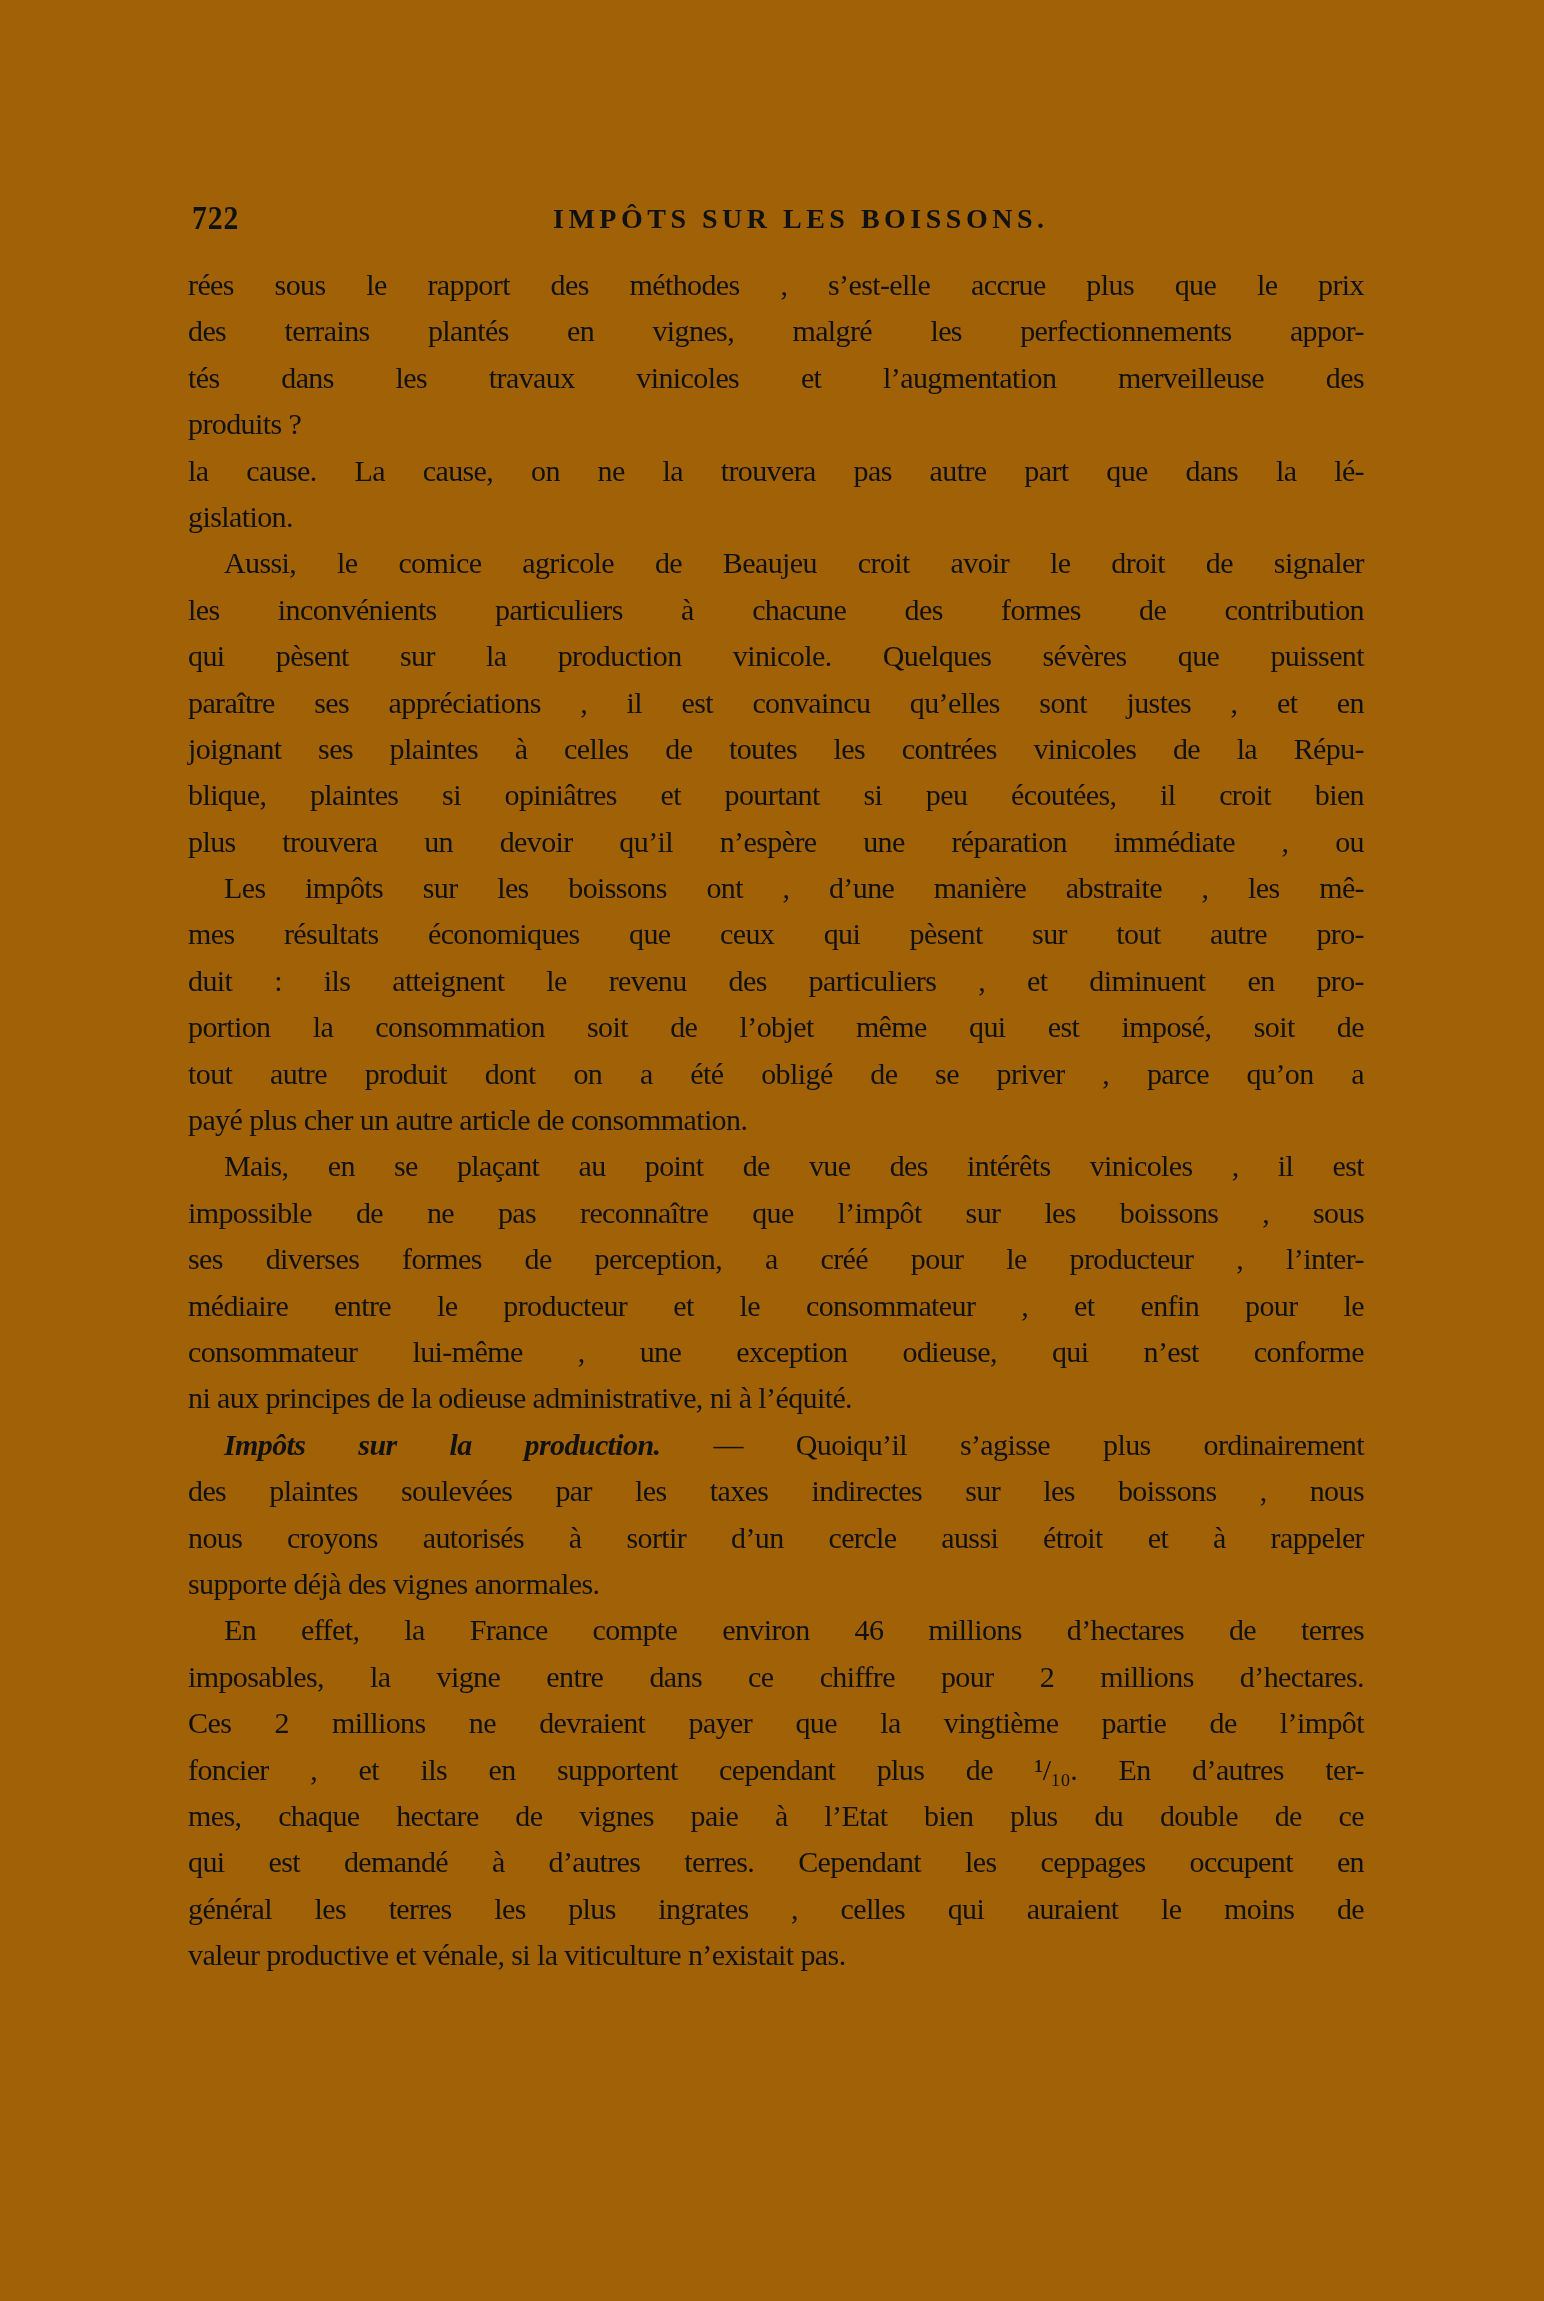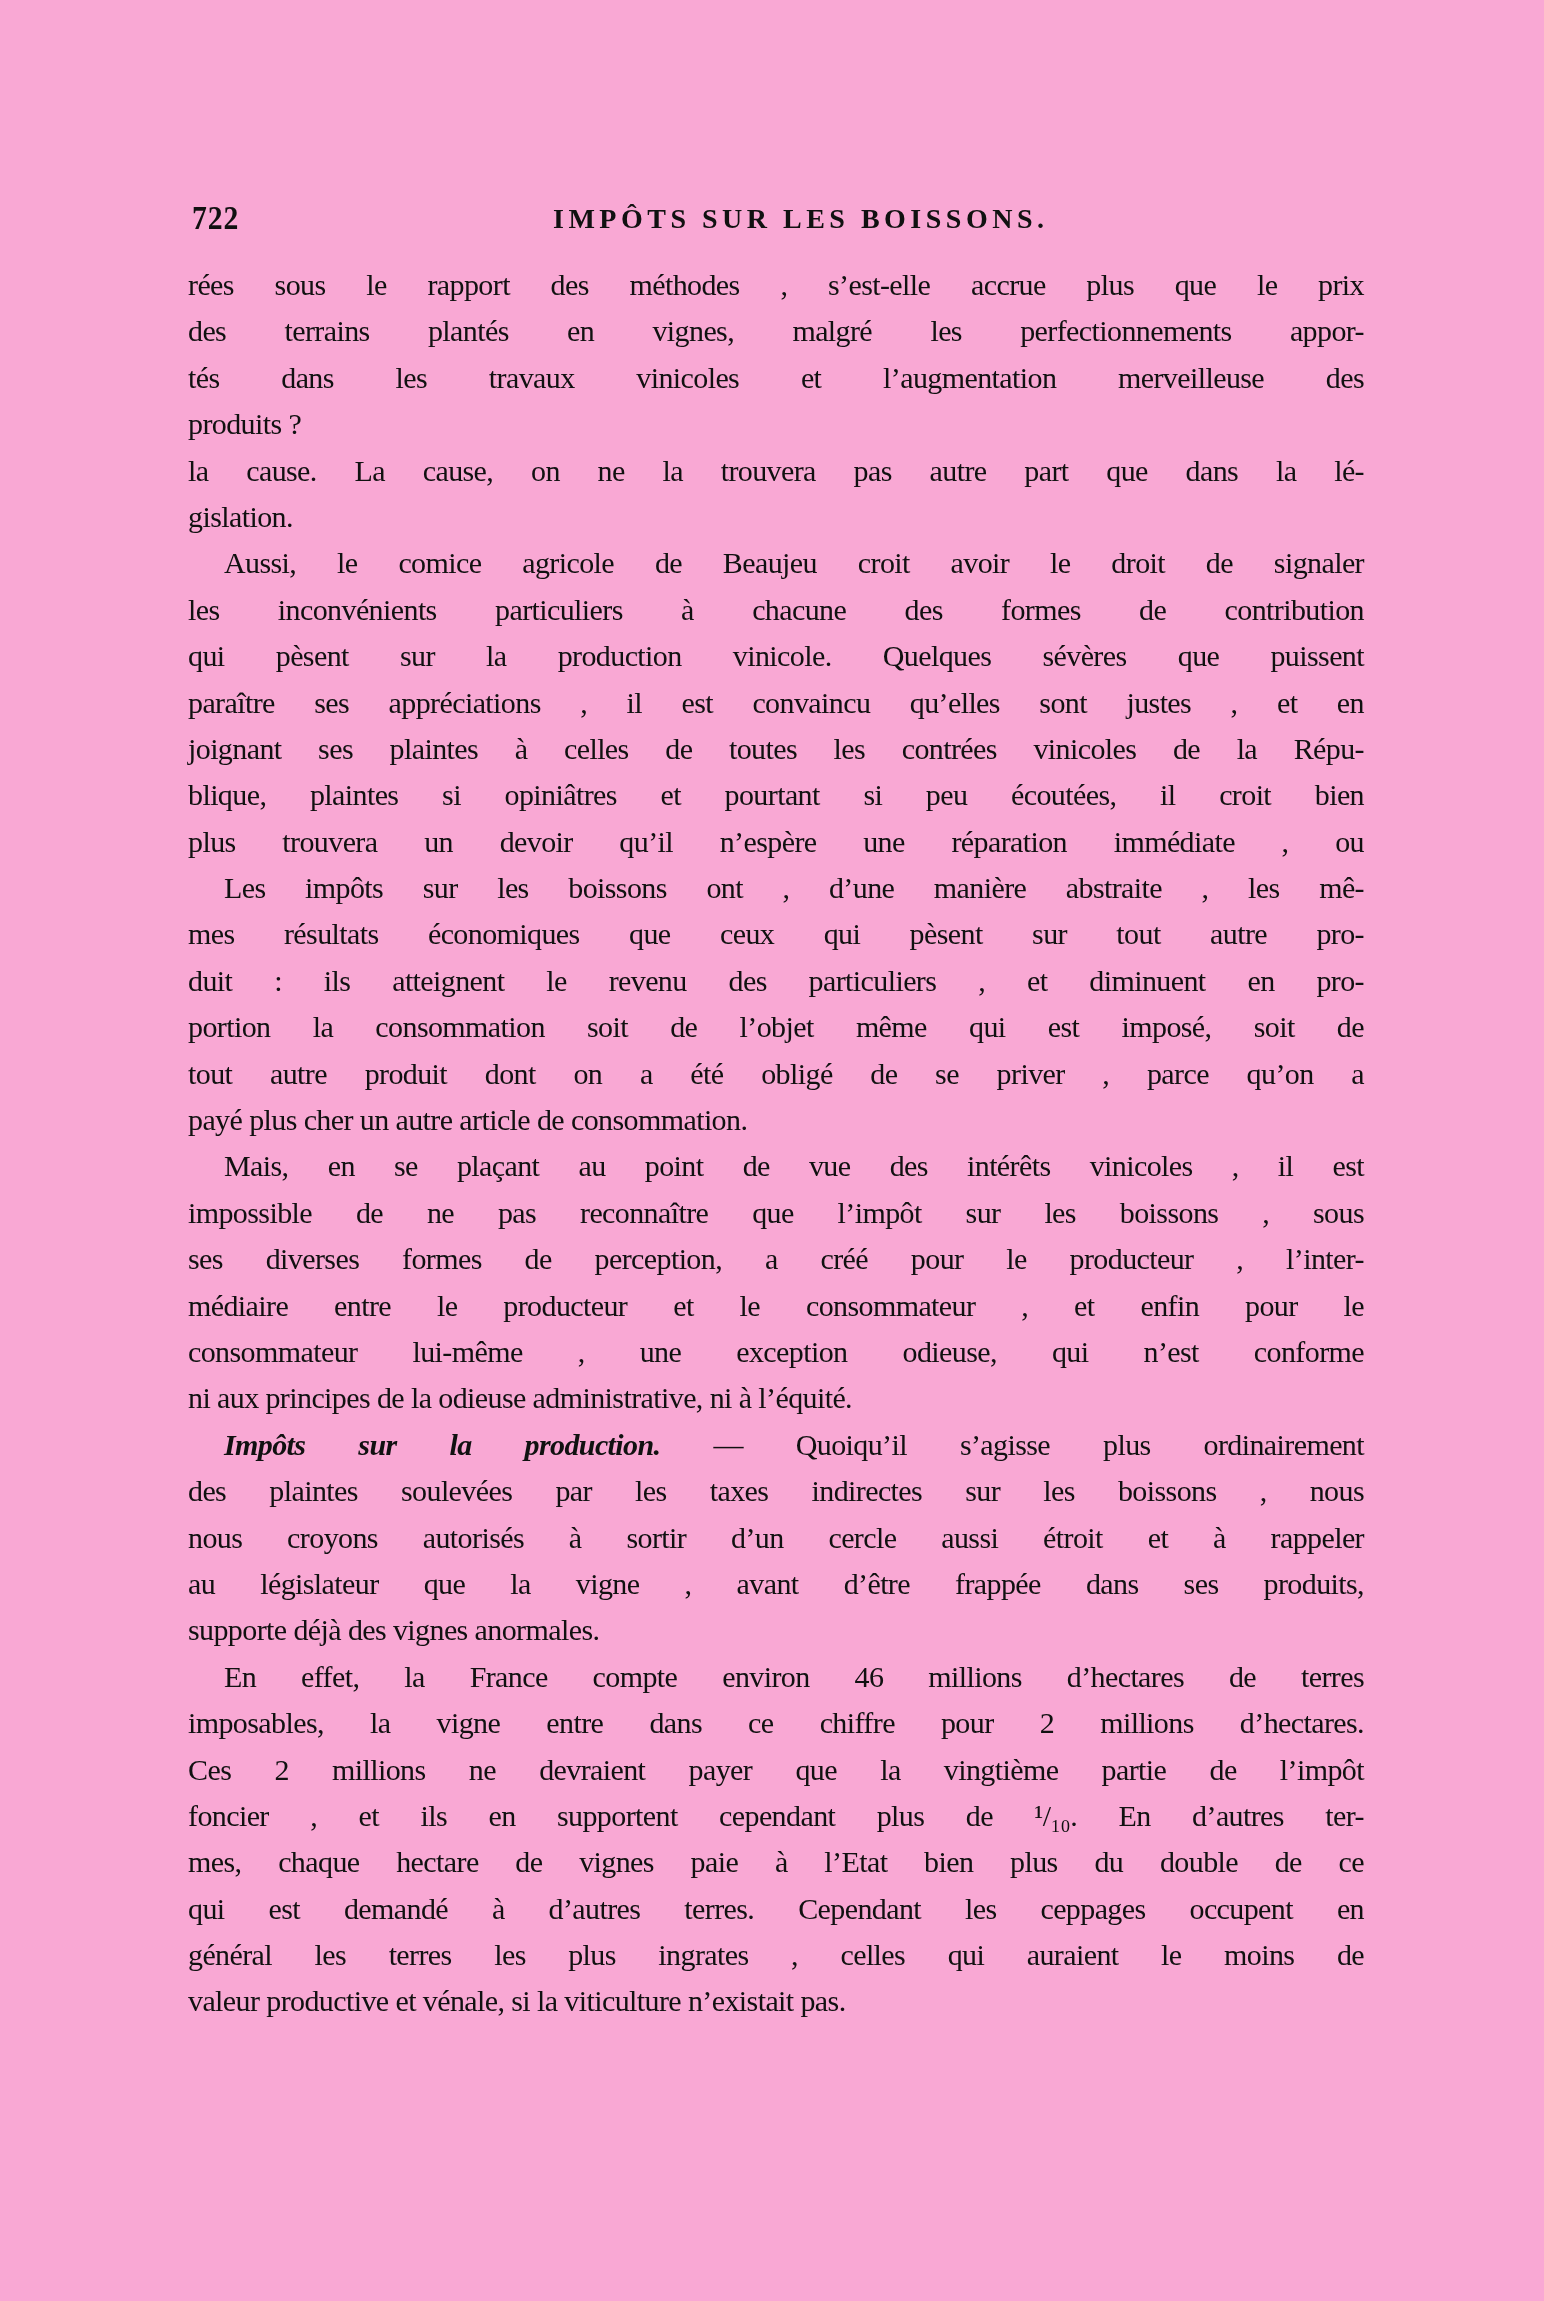--- a/index.html
+++ b/index.html
@@ -12,21 +12,21 @@
     height: 2301px;
     position: relative;
     overflow: hidden;
     color: #111111;
     font-family: "Liberation Serif", "DejaVu Serif", serif;
   }
   .page {
     position: absolute;
     left: 0; top: 0;
     width: 1544px; height: 2301px;
-    background: #f9a8d4;
+    background: #a16207;
   }
   .running-head {
     position: absolute;
     left: 190px;
     top: 198px;
     width: 1176px;
     height: 40px;
   }
   .page-number {
     position: absolute;
@@ -111,21 +111,20 @@
       <div class="line last" style="white-space: nowrap;"><span>payé plus cher un autre article de consommation.</span></div>
       <div class="line indent" style="white-space: nowrap; word-spacing: 0px;"><span>Mais, en se plaçant au point de vue des intérêts vinicoles , il est</span></div>
       <div class="line" style="white-space: nowrap; word-spacing: 0px;"><span>impossible de ne pas reconnaître que l’impôt sur les boissons , sous</span></div>
       <div class="line" style="white-space: nowrap; word-spacing: 0px;"><span>ses diverses formes de perception, a créé pour le producteur , l’inter-</span></div>
       <div class="line" style="white-space: nowrap; word-spacing: 0px;"><span>médiaire entre le producteur et le consommateur , et enfin pour le</span></div>
       <div class="line" style="white-space: nowrap; word-spacing: 0px;"><span>consommateur lui-même , une exception odieuse, qui n’est conforme</span></div>
       <div class="line last" style="white-space: nowrap;"><span>ni aux principes de la odieuse administrative, ni à l’équité.</span></div>
       <div class="line indent" style="white-space: nowrap; word-spacing: 0px;"><span class="it">Impôts sur la production.</span><span> — Quoiqu’il s’agisse plus ordinairement</span></div>
       <div class="line" style="white-space: nowrap; word-spacing: 0px;"><span>des plaintes soulevées par les taxes indirectes sur les boissons , nous</span></div>
       <div class="line" style="white-space: nowrap; word-spacing: 0px;"><span>nous croyons autorisés à sortir d’un cercle aussi étroit et à rappeler</span></div>
-      <div class="line" style="white-space: nowrap; word-spacing: 0px;"><span>au législateur que la vigne , avant d’être frappée dans ses produits,</span></div>
       <div class="line last" style="white-space: nowrap;"><span>supporte déjà des vignes anormales.</span></div>
       <div class="line indent" style="white-space: nowrap; word-spacing: 0px;"><span>En effet, la France compte environ 46 millions d’hectares de terres</span></div>
       <div class="line" style="white-space: nowrap; word-spacing: 0px;"><span>imposables, la vigne entre dans ce chiffre pour 2 millions d’hectares.</span></div>
       <div class="line" style="white-space: nowrap; word-spacing: 0px;"><span>Ces 2 millions ne devraient payer que la vingtième partie de l’impôt</span></div>
       <div class="line" style="white-space: nowrap; word-spacing: 0px;"><span>foncier , et ils en supportent cependant plus de ¹/₁₀. En d’autres ter-</span></div>
       <div class="line" style="white-space: nowrap; word-spacing: 0px;"><span>mes, chaque hectare de vignes paie à l’Etat bien plus du double de ce</span></div>
       <div class="line" style="white-space: nowrap; word-spacing: 0px;"><span>qui est demandé à d’autres terres. Cependant les ceppages occupent en</span></div>
       <div class="line" style="white-space: nowrap; word-spacing: 0px;"><span>général les terres les plus ingrates , celles qui auraient le moins de</span></div>
       <div class="line last" style="white-space: nowrap;"><span>valeur productive et vénale, si la viticulture n’existait pas.</span></div>
     </div>

